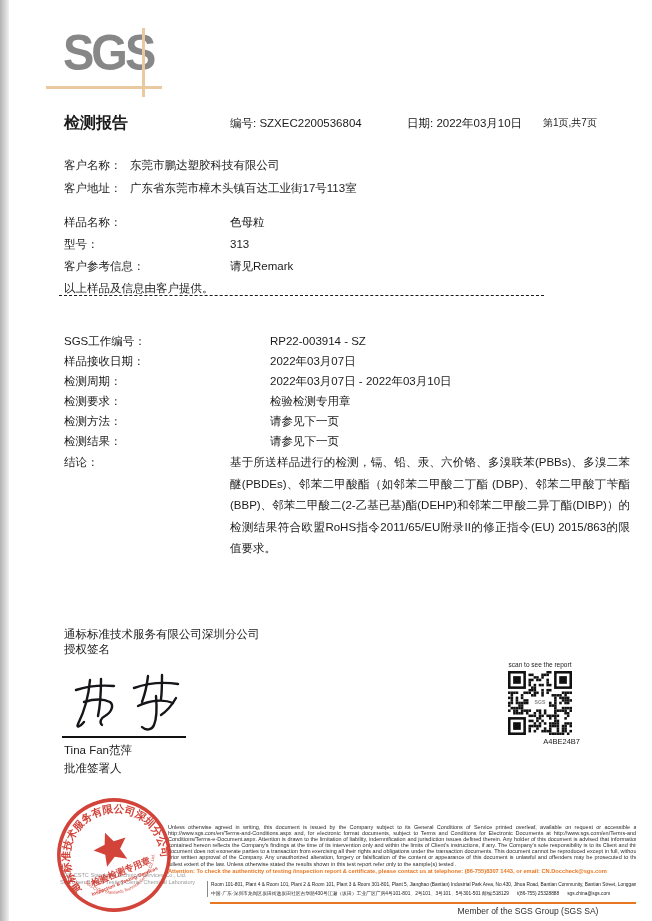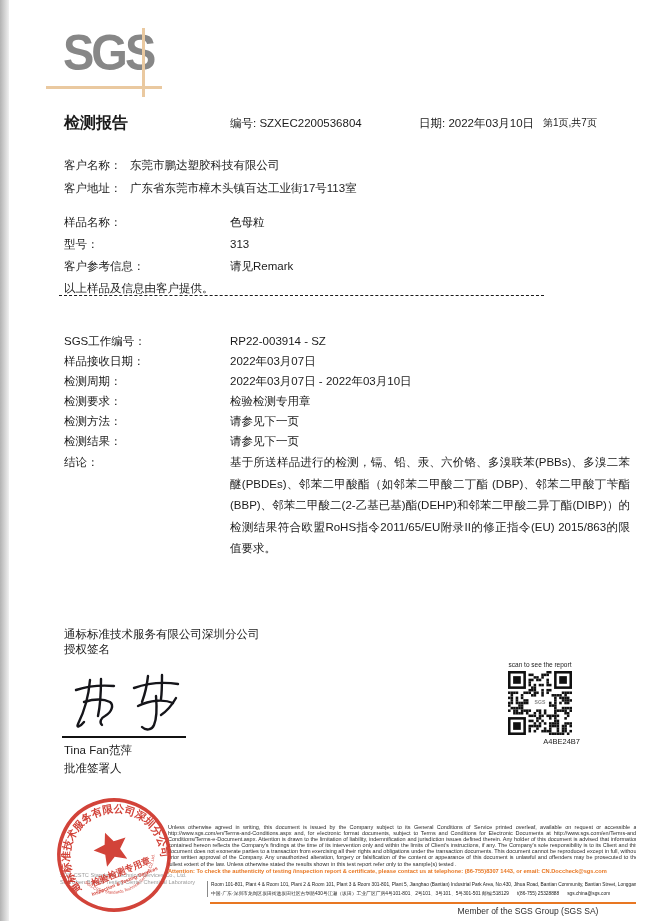--- a/index.html
+++ b/index.html
@@ -10,37 +10,37 @@
                 background:linear-gradient(to right,#b3b3b3,#f0f0f0); }
 
   
   .logo-text { position:absolute; left:63px; top:22px; font-size:47px; font-weight:900;
                color:#878787; letter-spacing:-3px; transform:scaleY(1.08); transform-origin:top left; }
   .tan-h { position:absolute; left:46px; top:86px; width:116px; height:3px; background:#eac9a0; }
   .tan-v { position:absolute; left:142px; top:28px; width:3px; height:69px; background:#eac9a0; }
   .title-row { position:absolute; top:113px; left:0; width:652px; height:22px; }
   .doc-title { position:absolute; left:64px; top:0; font-size:16px; font-weight:bold; }
   .report-no { position:absolute; left:230px; top:3px; font-size:11.5px; }
-  .report-date { position:absolute; left:407px; top:3px; font-size:11.5px;margin-left:12px; }
+  .report-date { position:absolute; left:407px; top:3px; font-size:11.5px; }
   .page-info { position:absolute; left:543px; top:3px; font-size:10px; }
 
   
   .client-block { position:absolute; left:64px; top:155px; width:560px; }
   .row { display:flex; height:23px; font-size:11.5px; line-height:20px; }
   .row .lbl { width:66px; flex:none; }
   .row2 { display:flex; height:22px; font-size:11.5px; line-height:19px; }
   .row2 .lbl { width:166px; flex:none; }
   .spacer11 { height:12px; }
   .note-row { height:22px; font-size:11.5px; line-height:19px; }
 
   .dashed-div { position:absolute; left:59px; top:295px; width:485px; height:0;
                 border-top:1.6px dashed #1b1b1b; }
 
   .sgs-block { position:absolute; left:64px; top:332px; width:566px; }
-  .srow { display:flex; height:20px; font-size:11.5px; line-height:18px; }
+  .srow { display:flex; height:20px; font-size:11.5px; line-height:18px;gap:40px; }
   .srow .lbl { width:166px; flex:none; }
   .crow { display:flex; align-items:flex-start; font-size:11.5px; }
   .crow .lbl { width:166px; flex:none; line-height:21px; }
   .crow .para { width:400px; line-height:21.5px; text-align:justify; }
 
   
   .sig-company { position:absolute; left:64px; top:627px; font-size:11.5px; line-height:15px; }
   .sig-auth { position:absolute; left:64px; top:642px; font-size:11.5px; }
   .sig-svg { position:absolute; left:68px; top:672px; }
   .sig-line { position:absolute; left:62px; top:736px; width:124px; height:0; border-top:2px solid #111; }

